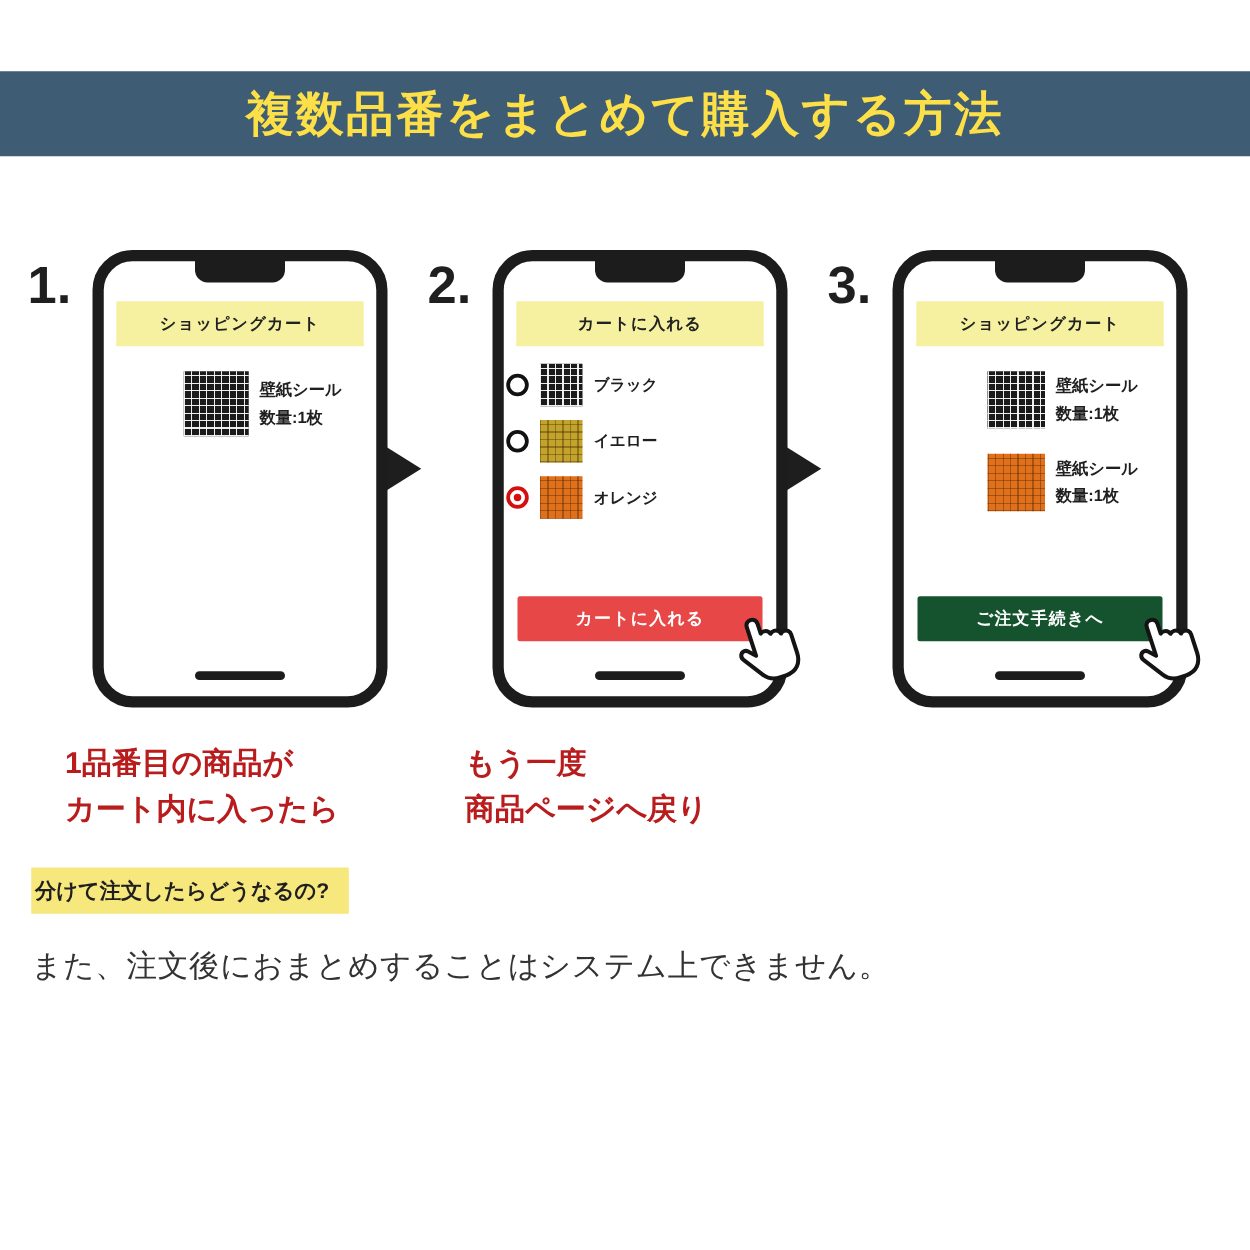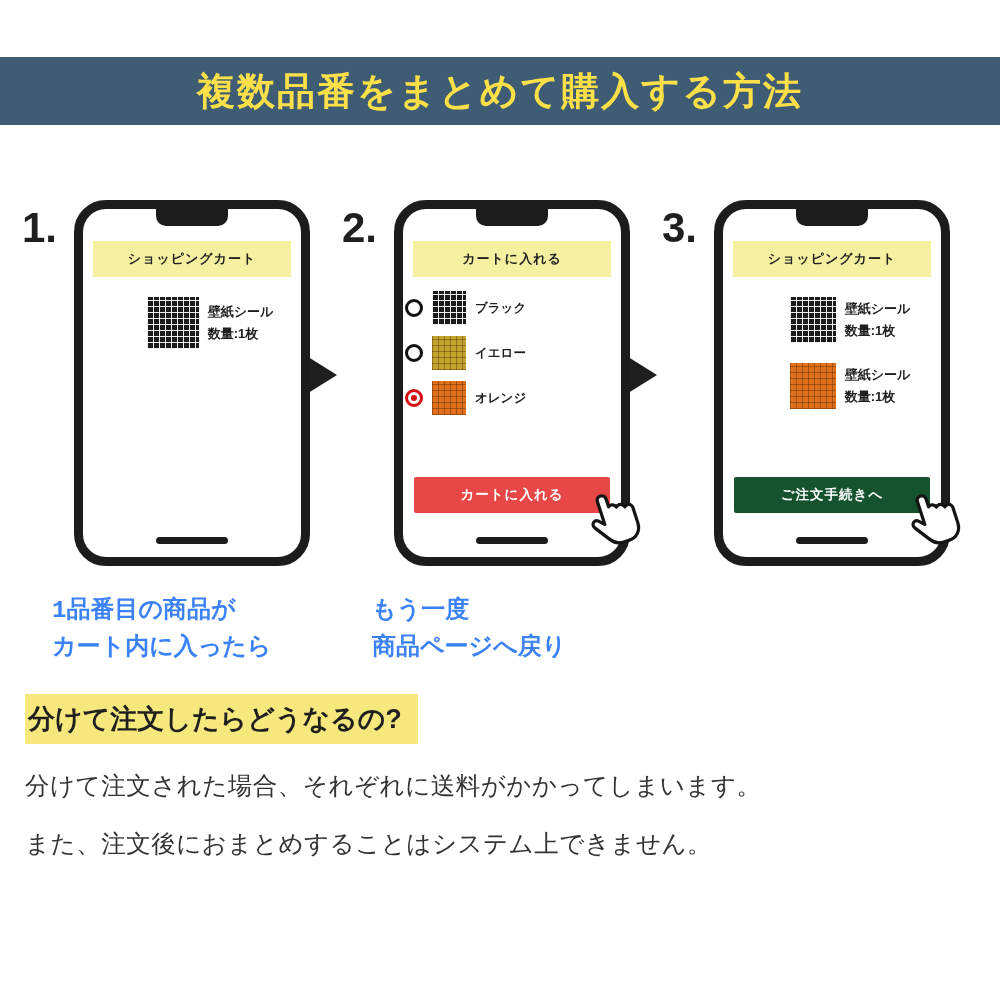--- a/index.html
+++ b/index.html
@@ -86,26 +86,26 @@
     position: absolute; left: 11px; right: 11px; bottom: 44px;
     color: #fff; text-align: center; padding: 9px 0;
     font-size: 13.5px; font-weight: 700; letter-spacing: 1px;
     border-radius: 2px;
   }
   .hand { position: absolute; right: -30px; bottom: -38px; width: 54px; height: 62px; }
   .hand svg { width: 100%; height: 100%; transform: rotate(-18deg); }
   
   .caption {
     margin: 26px 0 0 30px; font-size: 24px; font-weight: 700;
-    line-height: 1.55; color: #3b82f6; white-space: nowrap; font-family: Liberation Mono, monospace;
+    line-height: 1.55; color: #b91c1c; white-space: nowrap;
   }
   
   .faq { margin-top: 28px; padding-left: 25px; }
   .faq-q .hl {
-    display: inline-block; font-size: 27px; font-weight: 800;
+    display: inline-block; font-size: 17px; font-weight: 800;
     color: #1f1f1f; padding: 7px 16px 7px 3px;
   }
   .faq-a {
     margin: 25px 0 0 0; font-size: 24.5px; font-weight: 500;
     color: #333; letter-spacing: 0.5px;
   }
 </style>
 </head>
 <body>
 
@@ -215,17 +215,16 @@
         </div>
       </div>
     </div>
 
   </div>
 
   <div class="faq">
     <div class="faq-q">
       <span class="hl" style="background-color: rgb(247, 232, 126);">分けて注文したらどうなるの?</span>
     </div>
-    <p class="faq-a">分けて注文された場合、それぞれに送料がかかってしまいます。</p>
     <p class="faq-a">また、注文後におまとめすることはシステム上できません。</p>
   </div>
 
 </div>
 
 </body></html>

